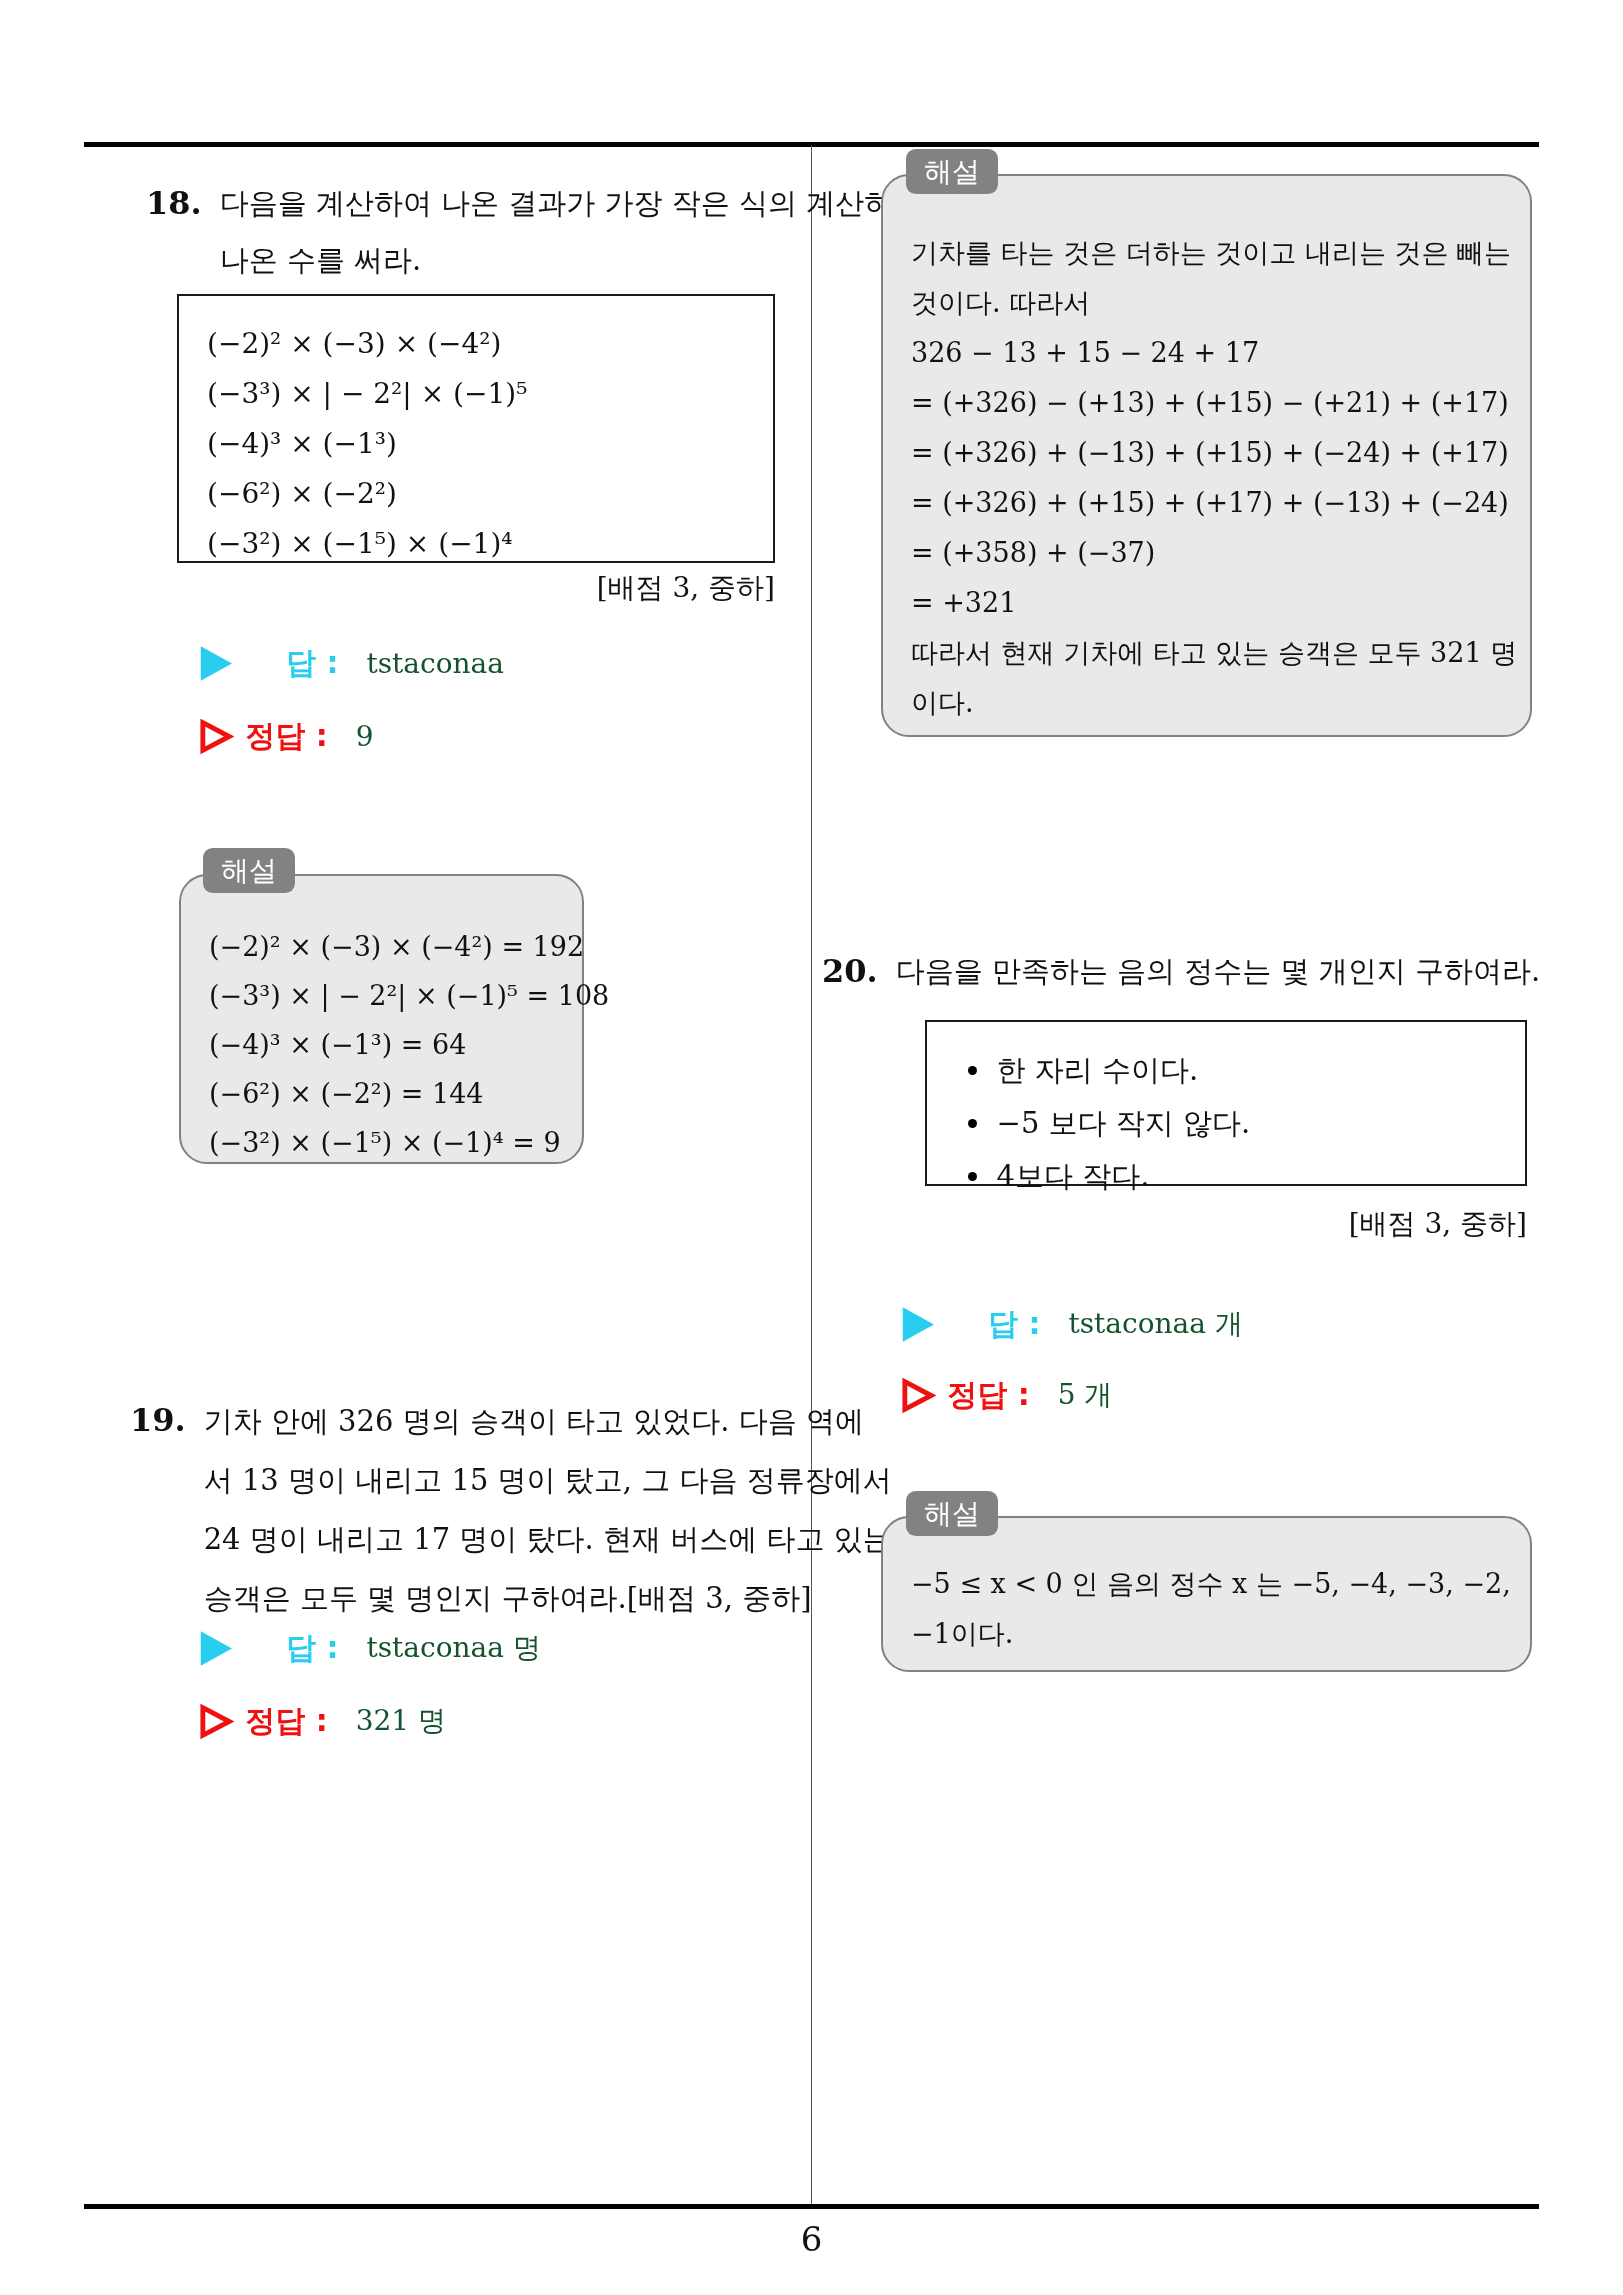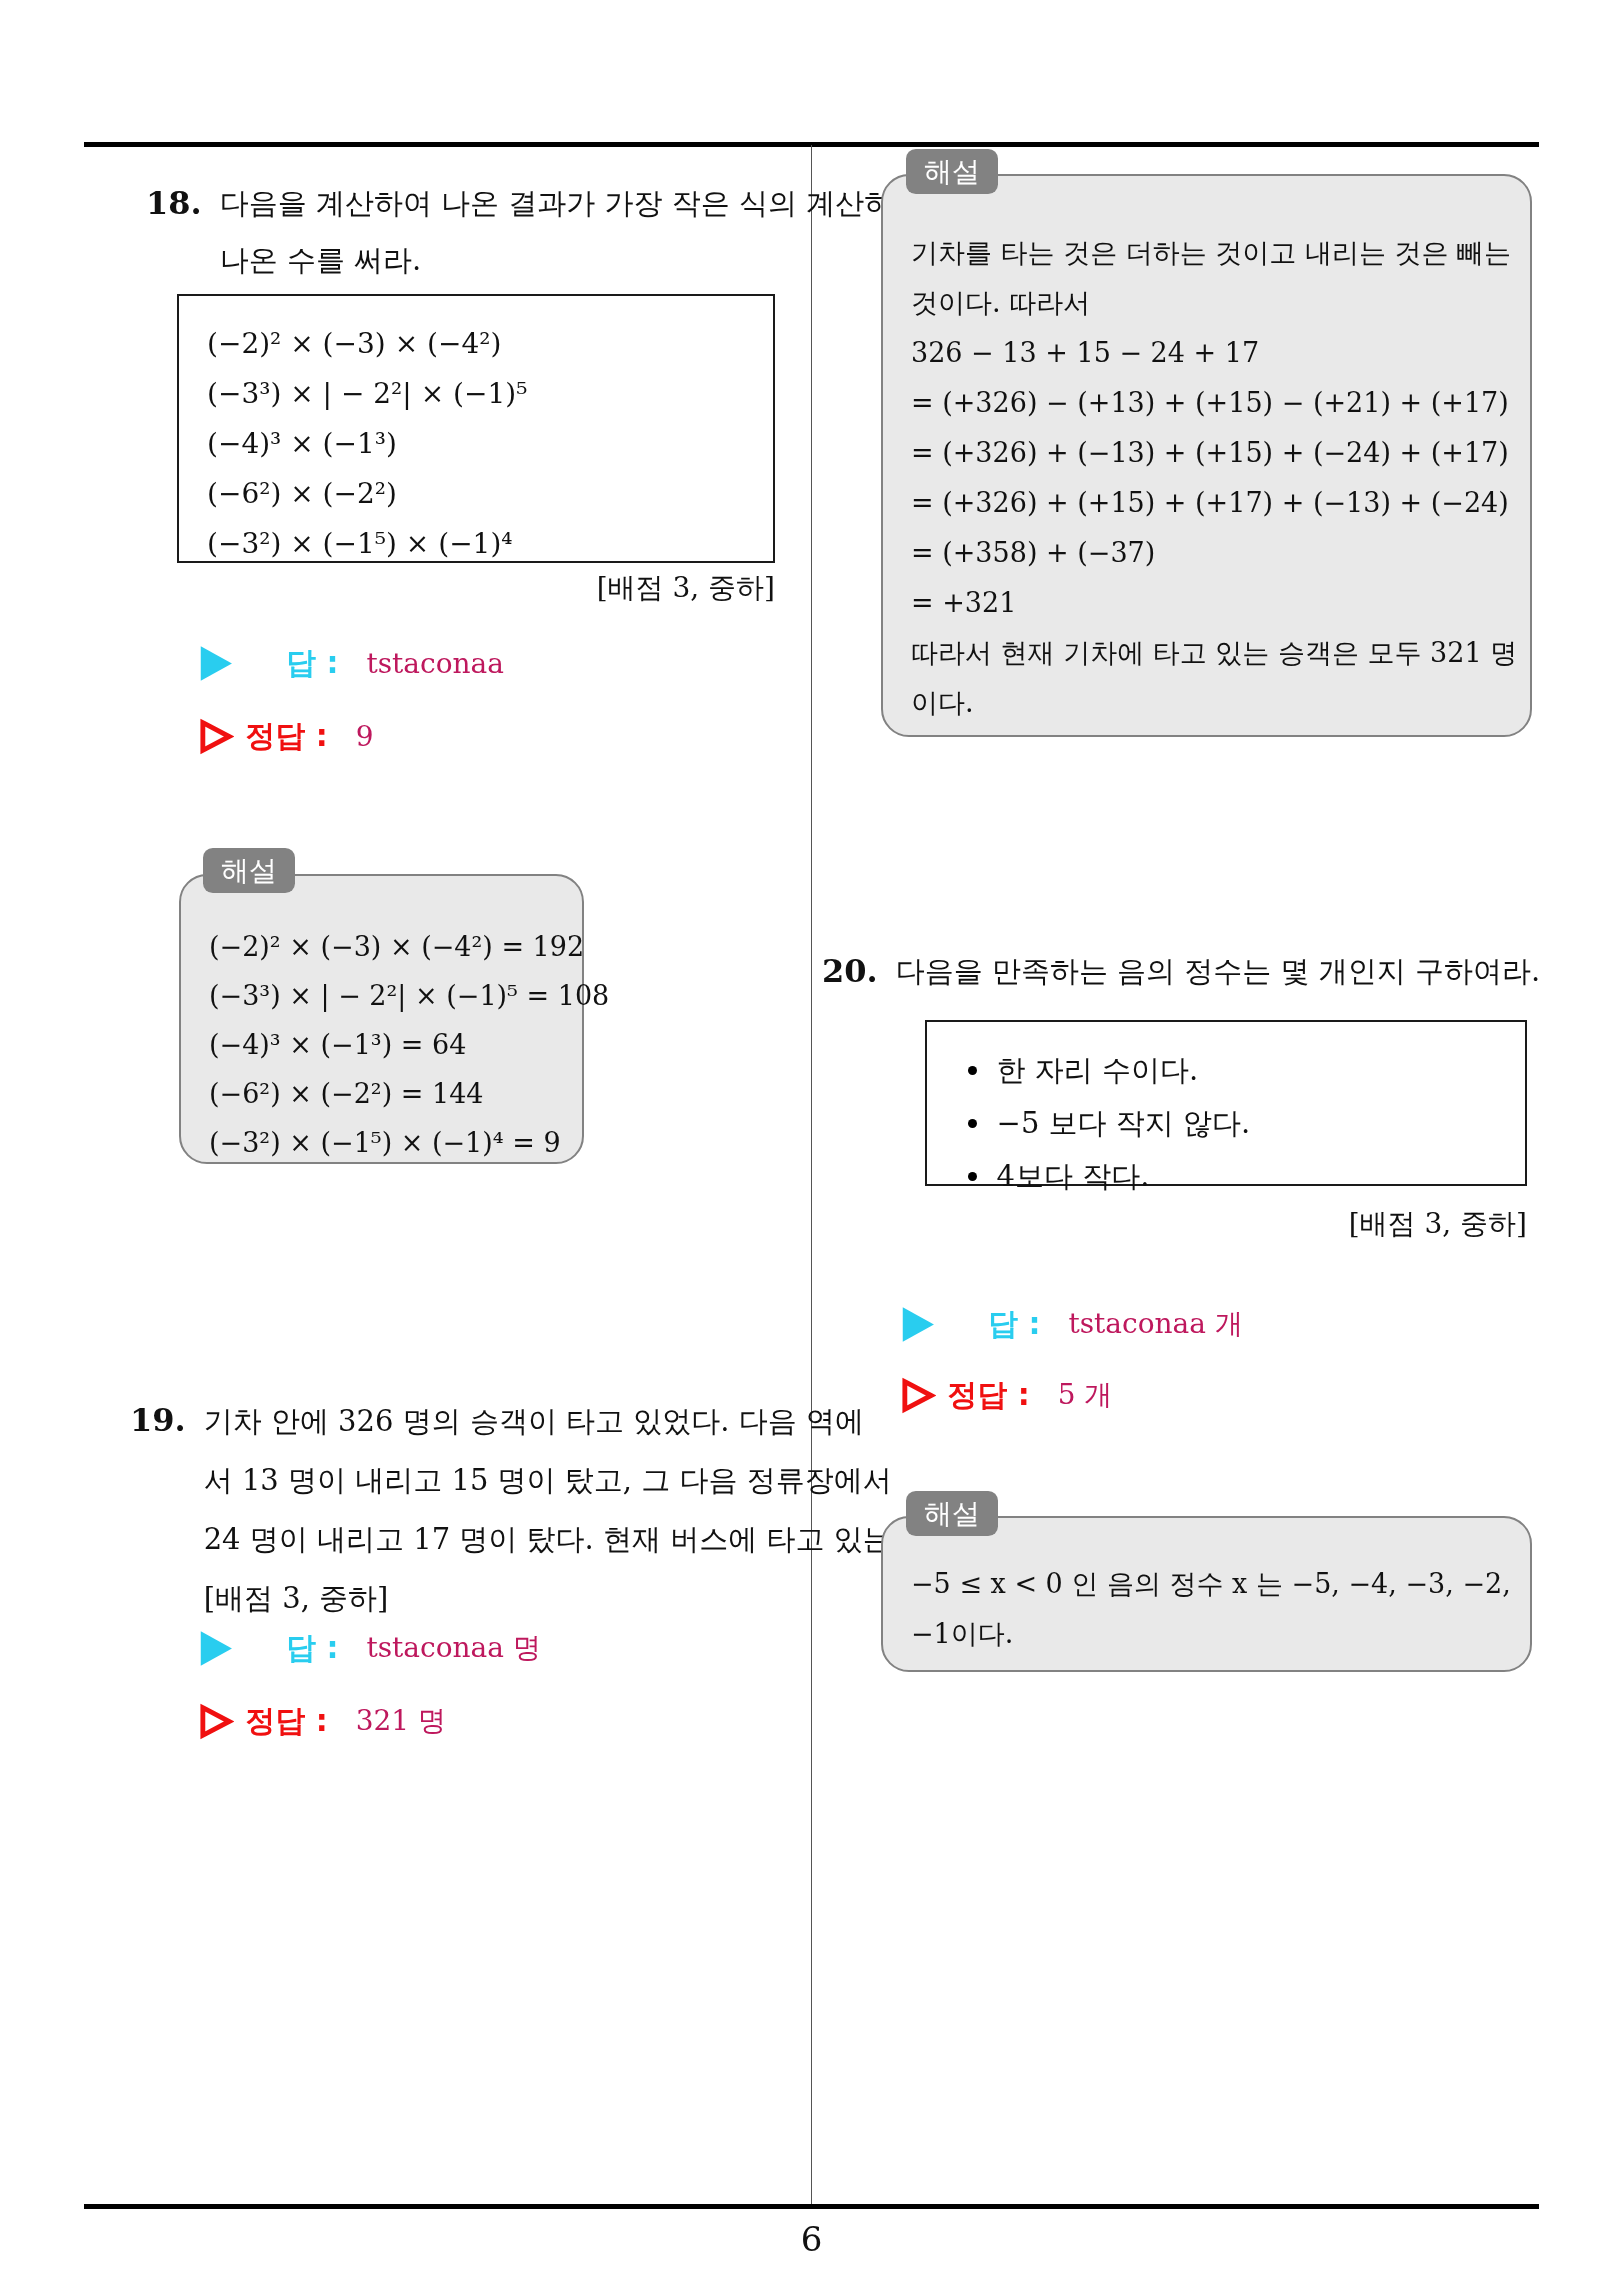--- a/index.html
+++ b/index.html
@@ -19,21 +19,21 @@
   .expr-box{position:absolute;border:2.1px solid #1a1a1a;background:#fff;box-sizing:border-box;}
   .expr-line{font-size:28px;line-height:50px;white-space:nowrap;}
 
   .points{position:absolute;font-size:28px;text-align:right;}
 
   .answer-row{position:absolute;display:flex;align-items:center;height:42px;}
   .tri{flex:0 0 auto;display:block;}
   .ans-label{font-family:"DejaVu Sans","Liberation Sans",sans-serif;font-weight:bold;font-size:30px;}
   .ans-label.cyan{color:#29CDEF;margin-left:52px;}
   .ans-label.red{color:#F01010;margin-left:11.2px;}
-  .ans-value{font-size:28px;margin-left:28px;color:#be185d;white-space:nowrap;}
+  .ans-value{font-size:28px;margin-left:28px;color:#14532d;white-space:nowrap;}
 
   .expl-box{position:absolute;background:#E9E9E9;border:2.8px solid #828282;border-radius:28px;box-sizing:border-box;}
   .expl-tab{position:absolute;background:#828282;color:#fff;border-radius:9.8px;
             font-size:28px;padding:5.6px 18px;line-height:1.2;z-index:2;
             font-family:"DejaVu Serif","Liberation Serif",serif;}
   .expl-content{padding-left:28px;}
   .expl-line{font-size:27px;line-height:49px;white-space:nowrap;}
 
   .bullet-box{position:absolute;border:2.1px solid #1a1a1a;background:#fff;box-sizing:border-box;}
   .bullet-item{display:flex;align-items:center;font-size:29px;line-height:53px;}
@@ -94,20 +94,21 @@
     </div>
   </div>
 
   <div class="problem" style="left:130px;top:1392px;">
     <div class="problem-number">19.</div>
     <div class="problem-body" style="width:592px;">
       <div class="problem-line p19-line">기차 안에 326 명의 승객이 타고 있었다. 다음 역에</div>
       <div class="problem-line p19-line">서 13 명이 내리고 15 명이 탔고, 그 다음 정류장에서</div>
       <div class="problem-line p19-line">24 명이 내리고 17 명이 탔다. 현재 버스에 타고 있는</div>
       <div class="problem-line p19-line last-line">
+        <span>승객은 모두 몇  명인지 구하여라.</span>
         <span>[배점 3,  중하]</span>
       </div>
     </div>
   </div>
 
   <div class="answer-row" style="left:198px;top:1627px;">
     <svg class="tri" width="36" height="39" viewBox="0 0 52 56">
       <polygon points="4,3 49,28 4,53" fill="#29CDEF"></polygon>
     </svg>
     <span class="ans-label cyan">답 :</span>

